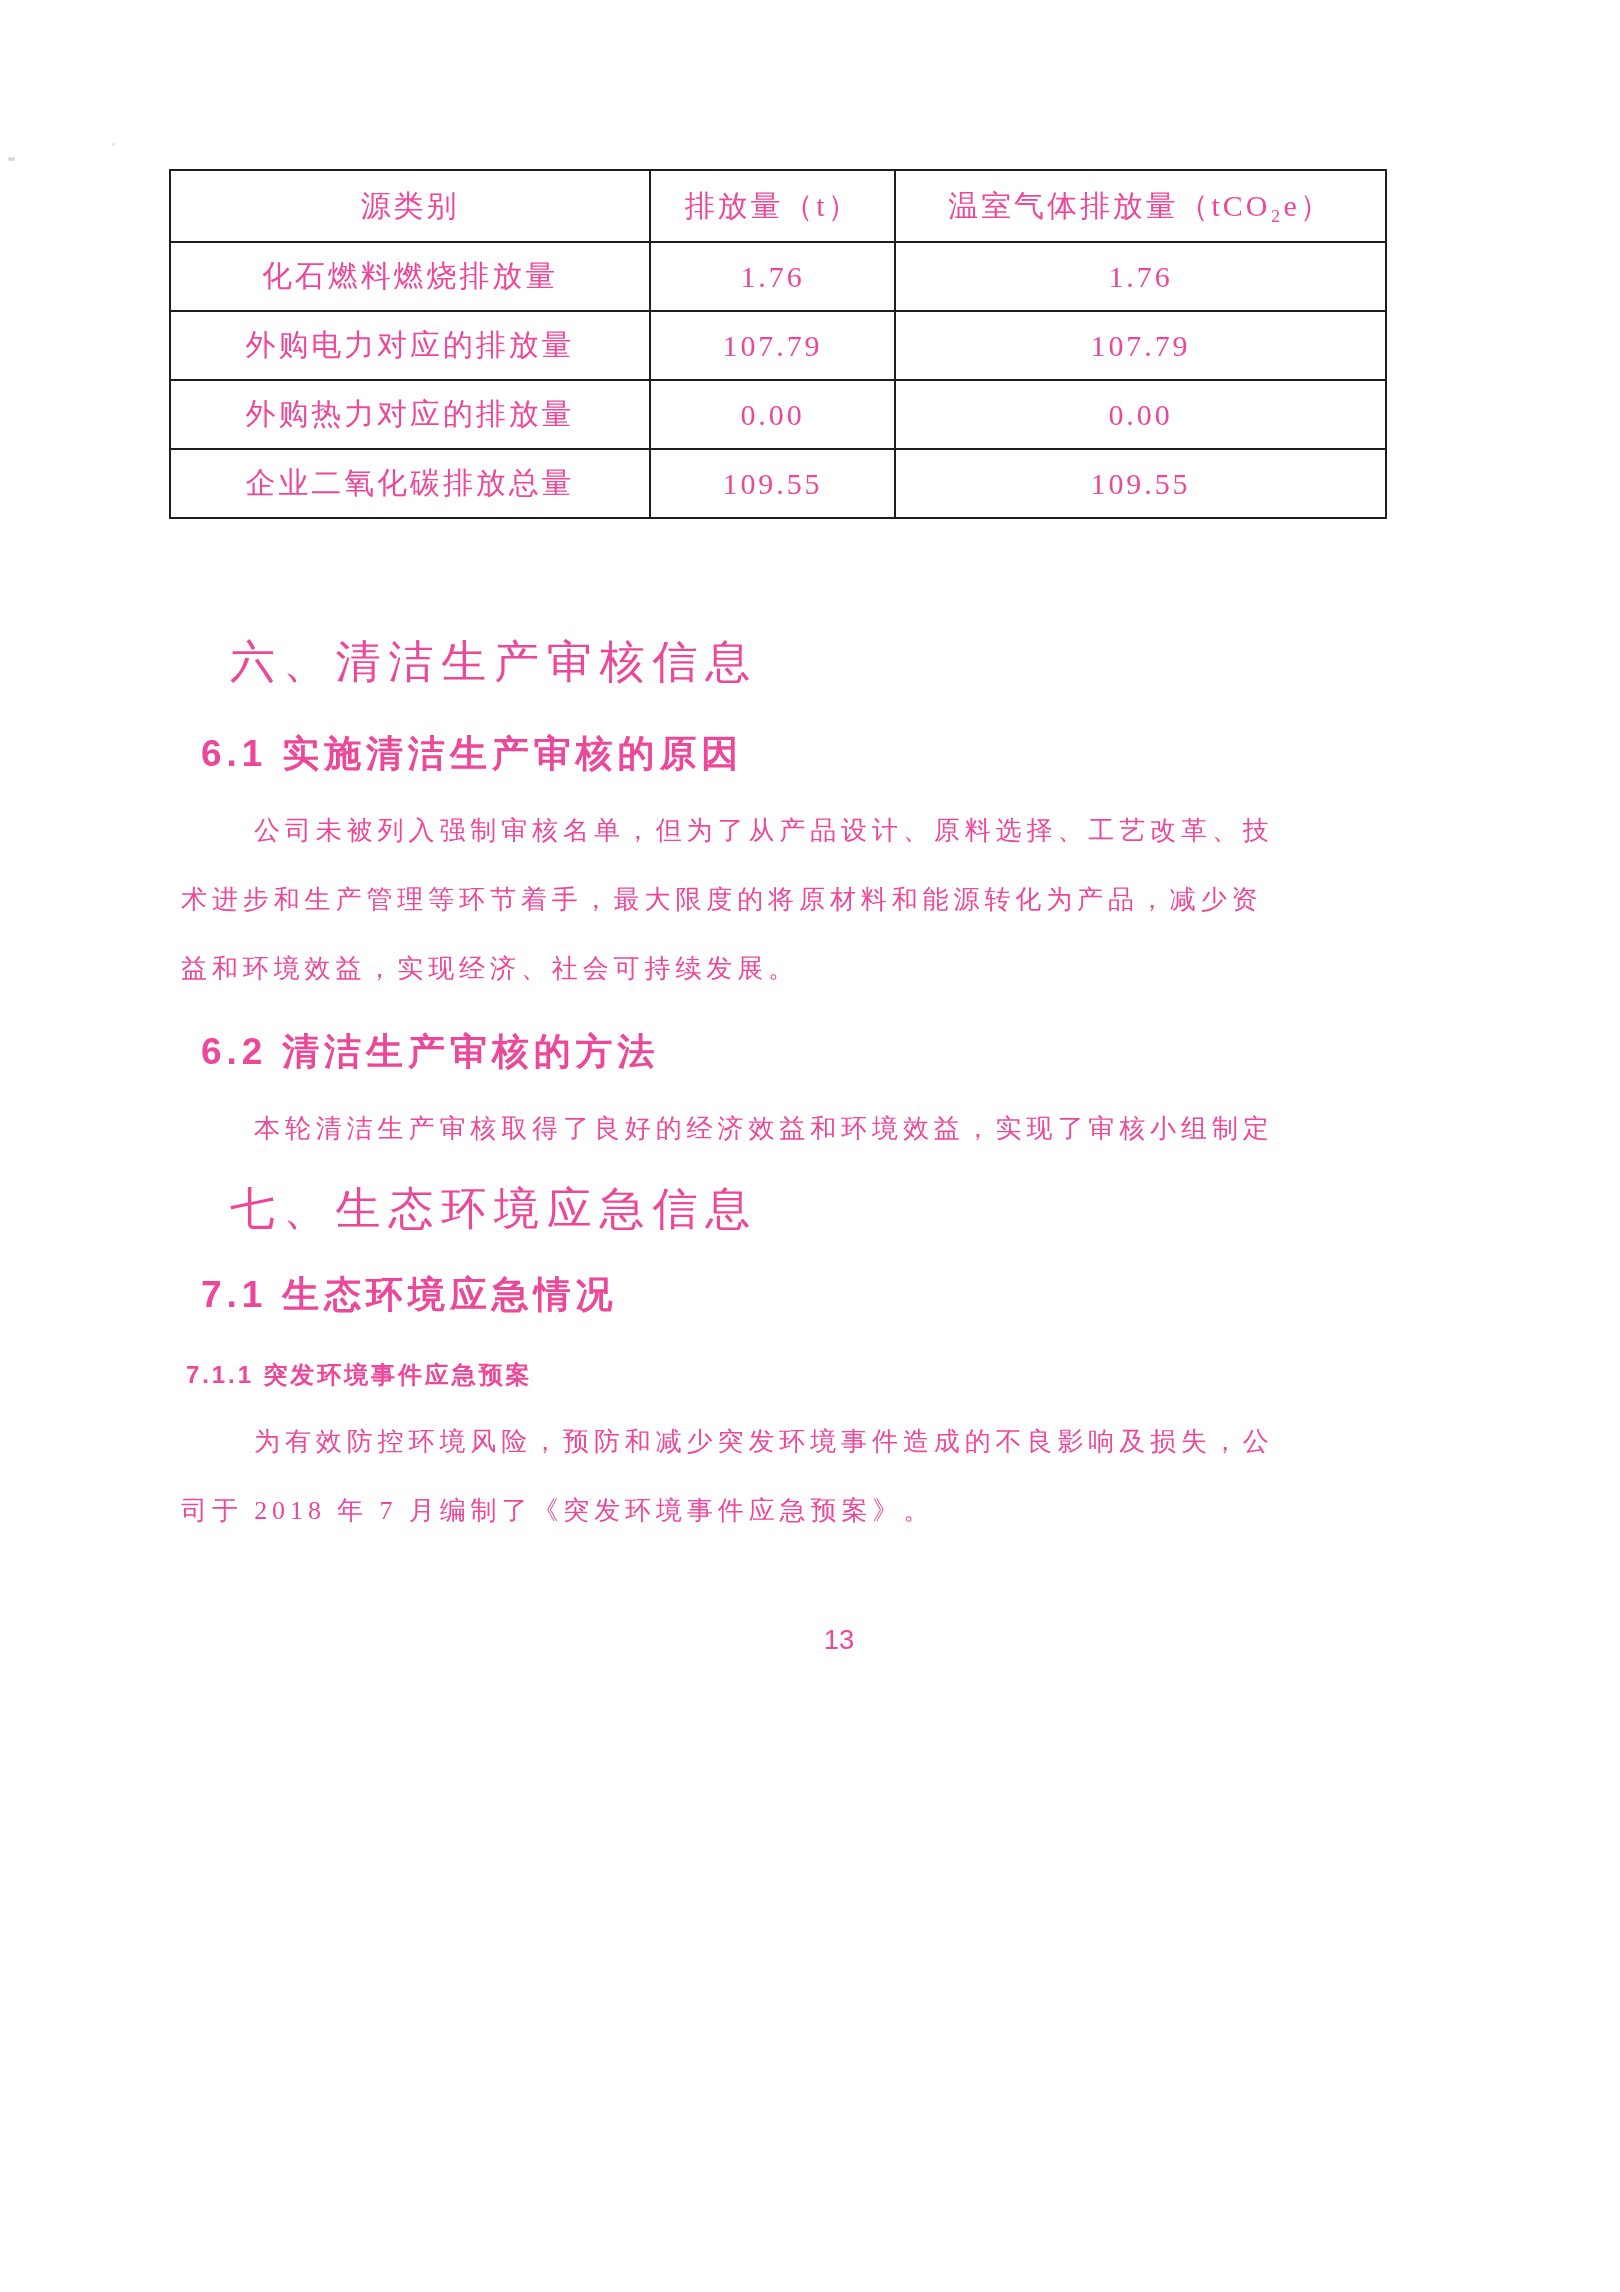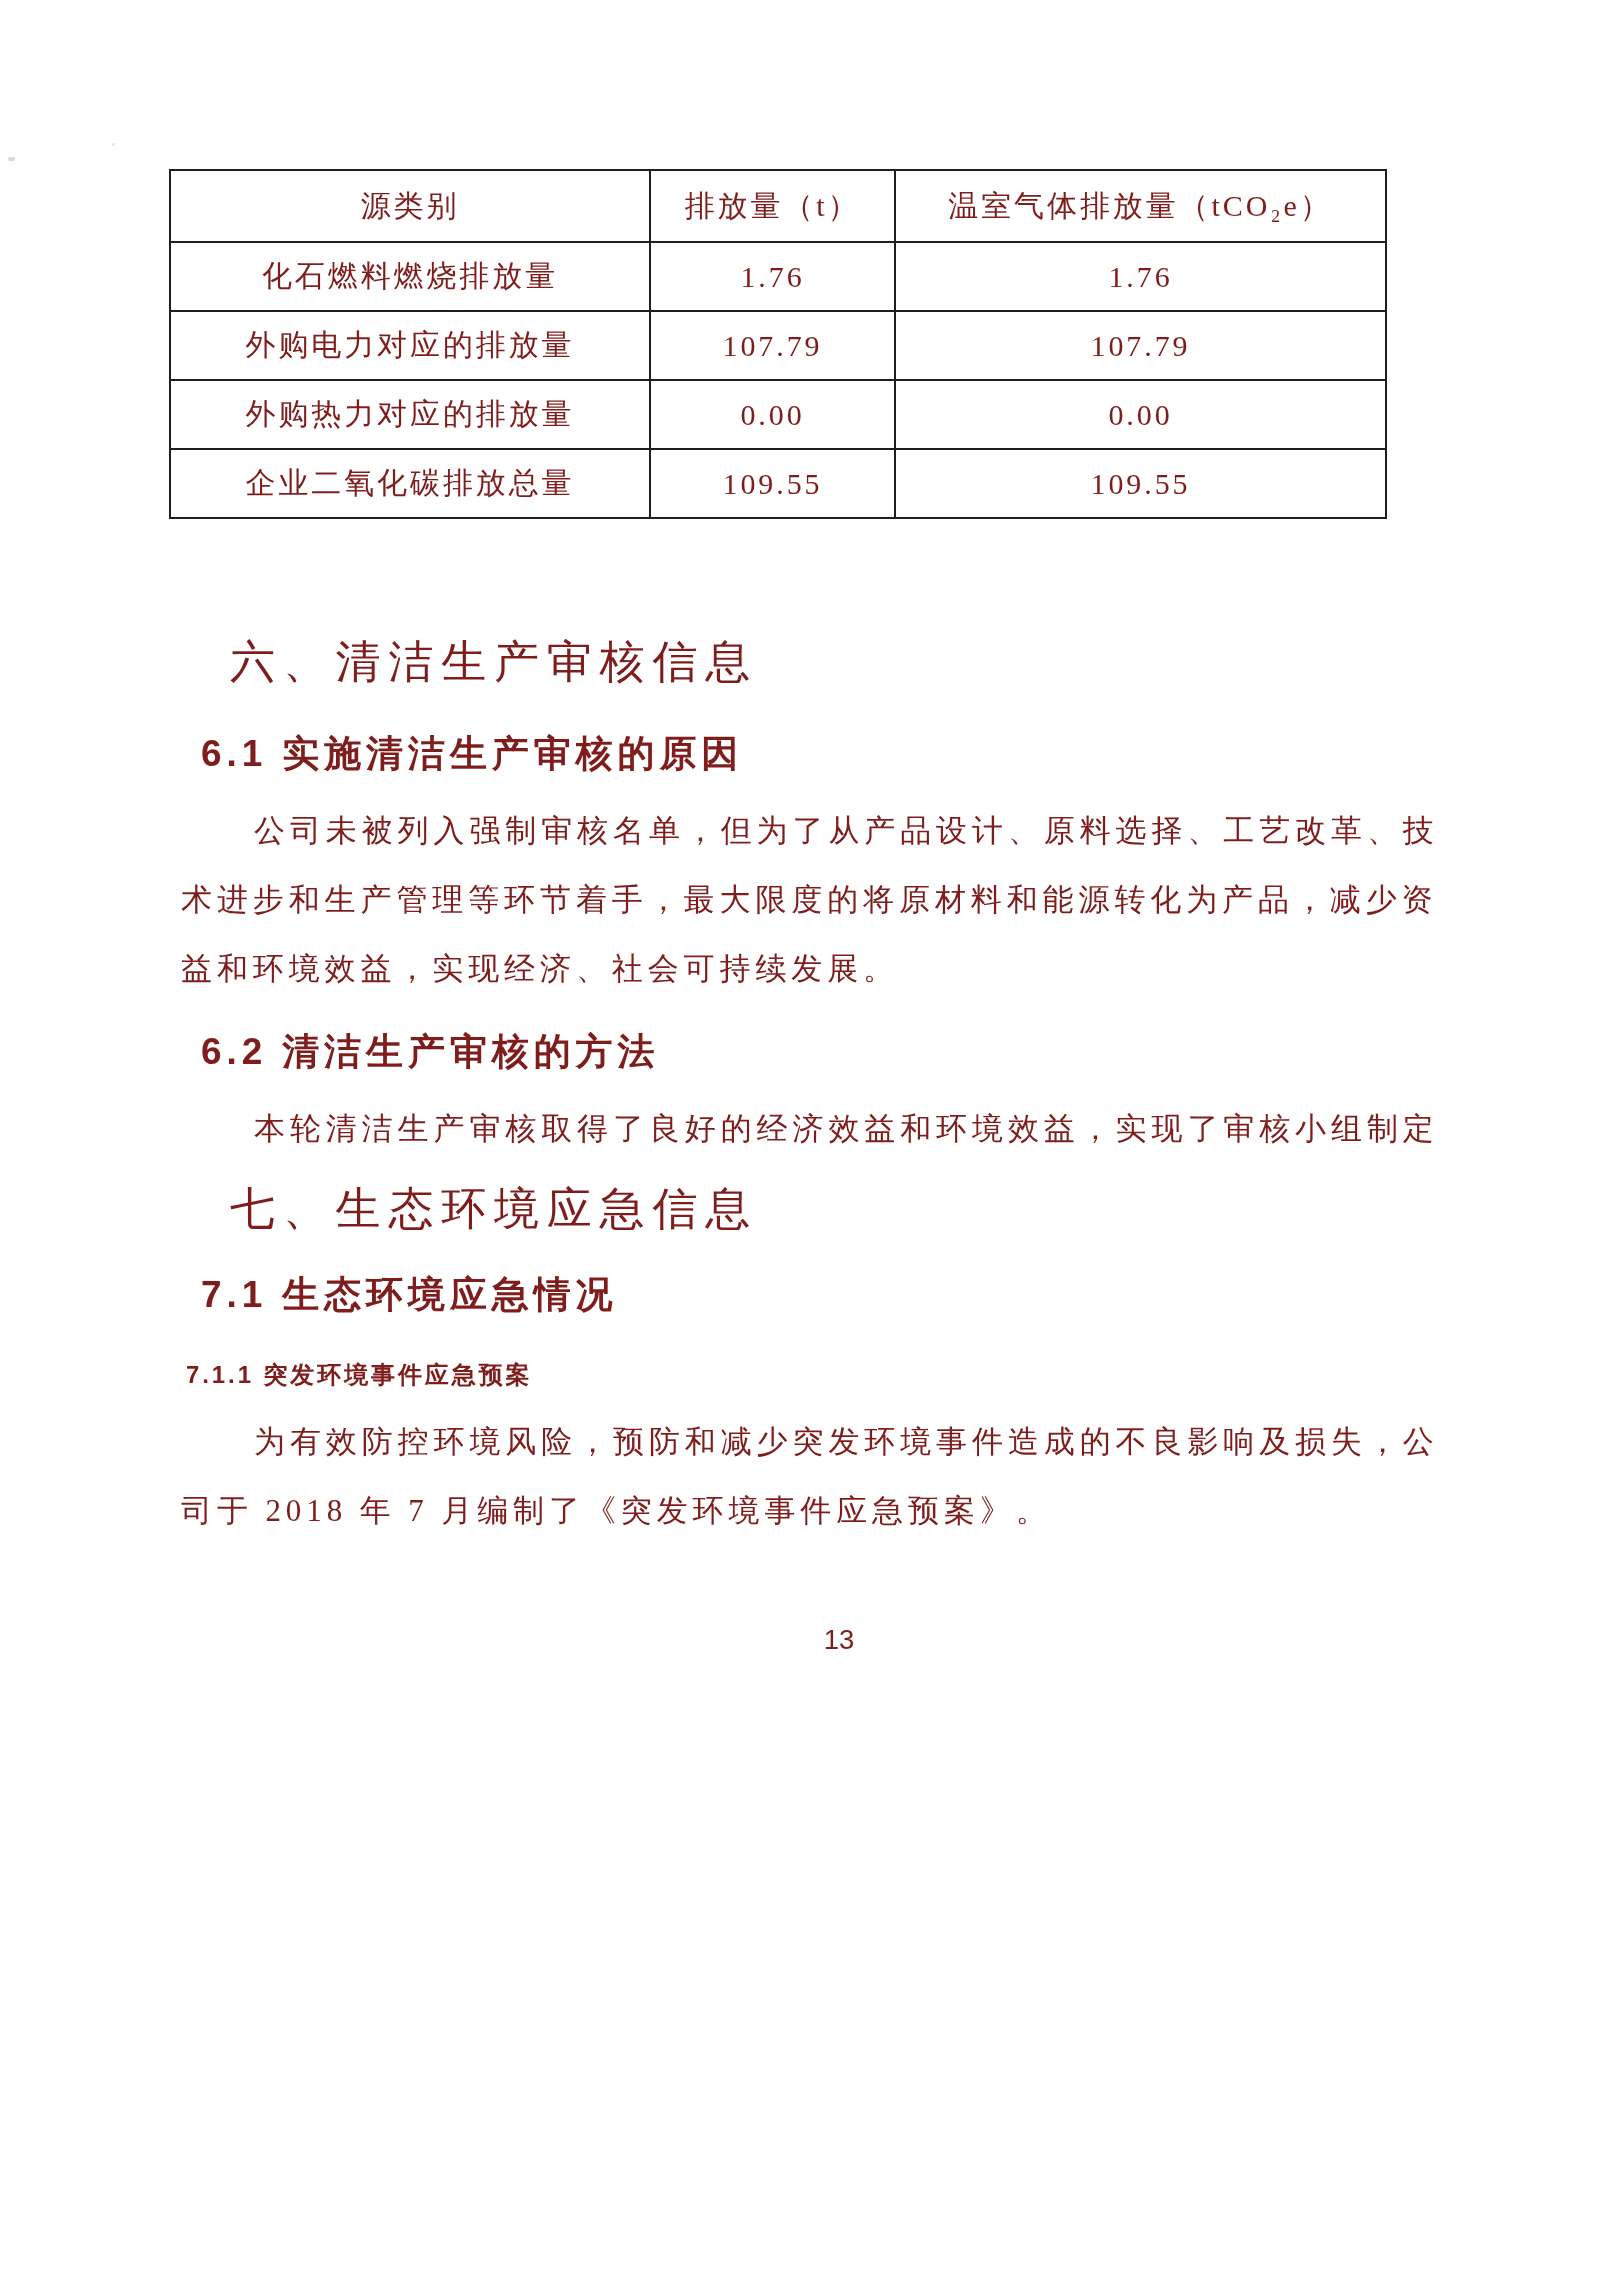--- a/index.html
+++ b/index.html
@@ -6,21 +6,21 @@
     margin: 0;
     padding: 0;
     background: #e8e8e8;
   }
   .page {
     position: relative;
     width: 1620px;
     height: 2293px;
     margin: 0 auto;
     background: #ffffff;
-    color: #7f1d1d;
+    color: #ec4899;
     font-family: "Liberation Serif", "DejaVu Serif", serif;
     overflow: hidden;
     box-sizing: border-box;
   }
   
   .speck1 {
     position: absolute;
     left: 7.8px; top: 157px;
     width: 6.9px; height: 3.9px;
     background: #b9b9b9;
@@ -89,21 +89,21 @@
   #h62  { margin-top: 26.5px;  }
   #h63  { margin-top: 25.5px;  }
   #h7   { margin-top: 19.6px;  }
   #h71  { margin-top: 37px;  }
   #h711 { margin-top: 37px;  }
 
   
   .para {
     margin-left: 181px;
     width: 1264px;
-    font-size: 31px;
+    font-size: 26px;
     letter-spacing: 4.9px;
     line-height: 69px;
   }
   .para .line { white-space: nowrap; }
   .para .line.indent { text-indent: 73px; }
   #p61  { margin-top: 19.6px; }
   #p62  { margin-top: 13.7px; }
   #p63  { margin-top: 19.6px; }
   #p711 { margin-top: 11.8px; }
 

